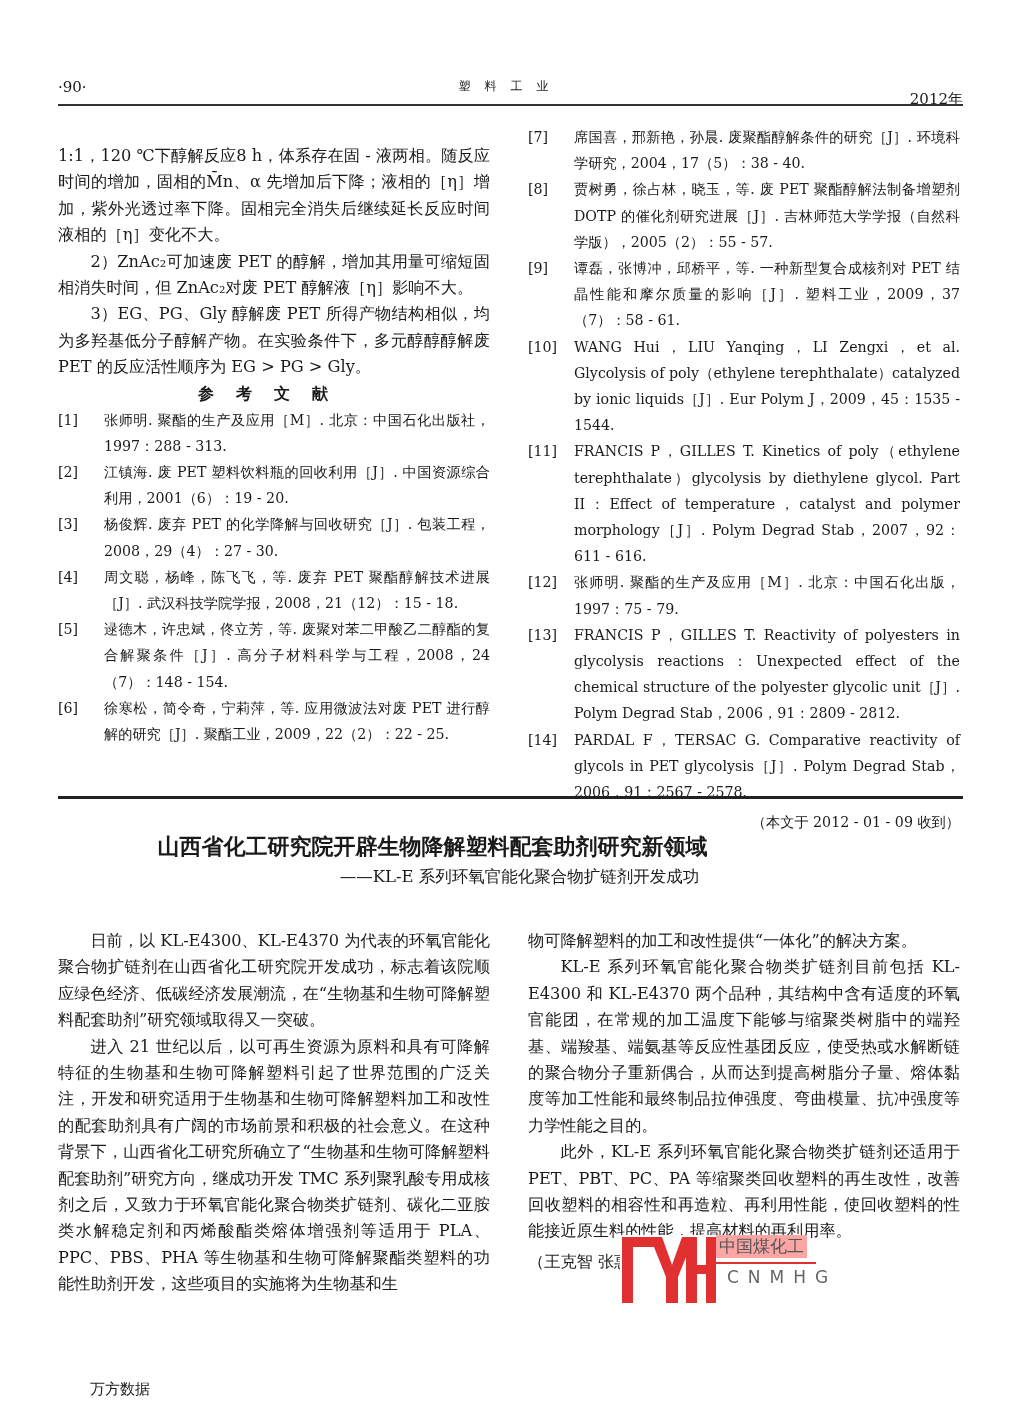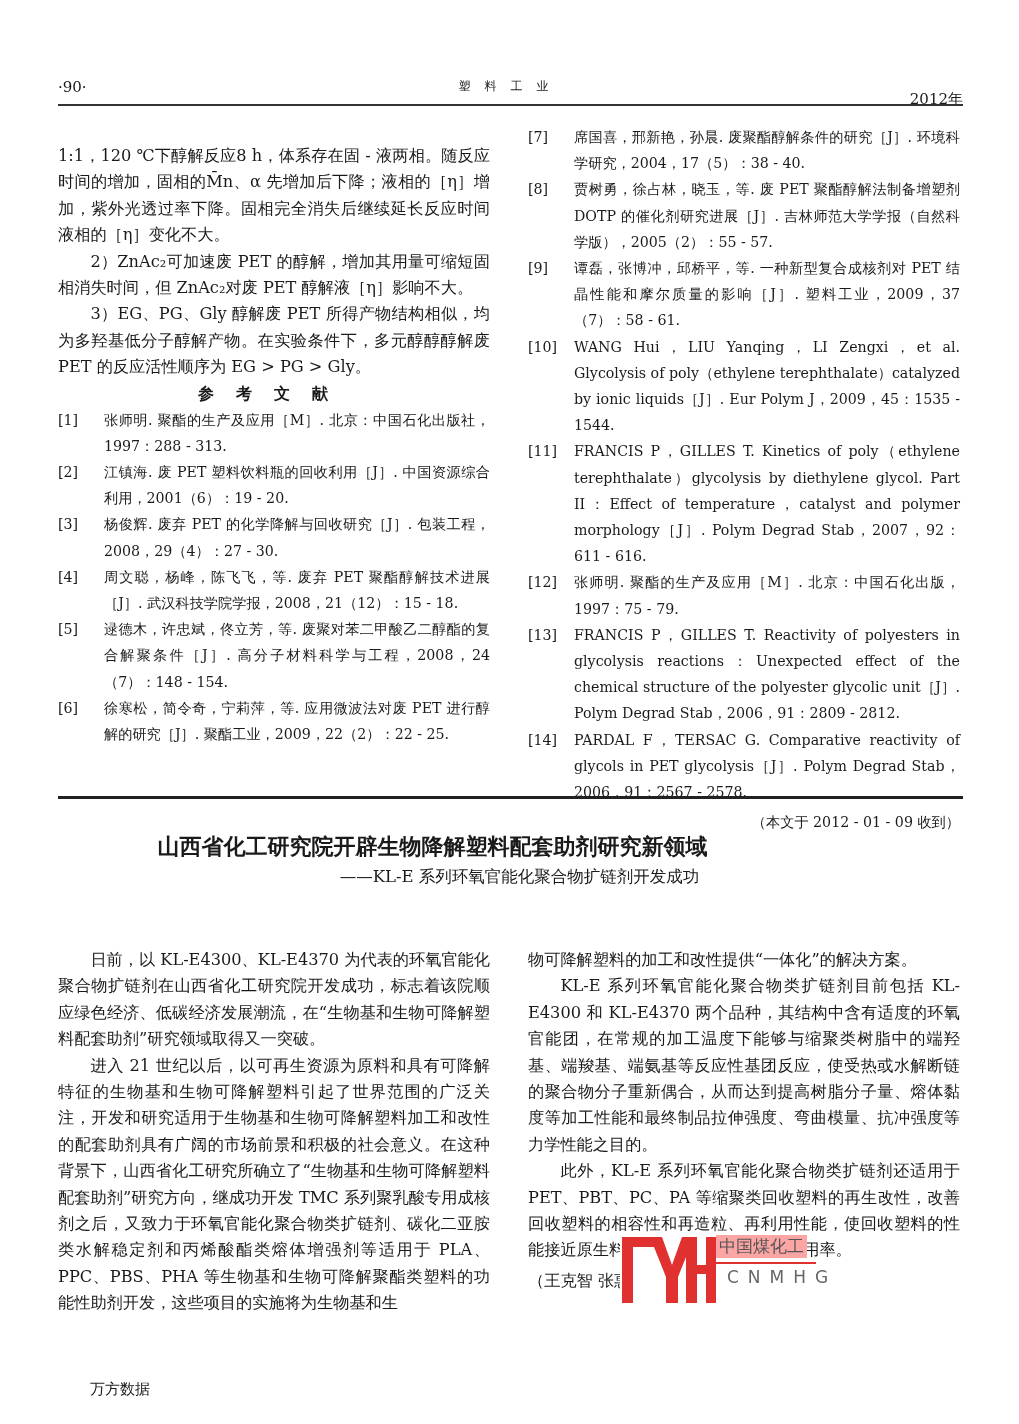--- a/index.html
+++ b/index.html
@@ -24,21 +24,21 @@
     .refs { font-size: 14.2px; line-height: 26.2px; }
     .ref { position: relative; padding-left: 46px; text-align: justify; margin: 0; }
     .ref .num { position: absolute; left: 0; top: 0; }
     .received { text-align: right; font-size: 14.2px; line-height: 26px; margin: 4px 0 0 0; }
 
     .rule-mid { position: absolute; left: 58px; top: 796px; width: 905px; height: 3px; background: #222; }
 
     .title { position: absolute; left: 0; width: 865px; top: 832px; text-align: center; font-size: 22px; font-weight: bold; font-family: "DejaVu Sans", "Liberation Sans", sans-serif; }
     .subtitle { position: absolute; left: 0; width: 1019px; top: 866px; text-align: center; font-size: 16.5px; padding-left: 20px; box-sizing: border-box; }
 
-    .body-col { font-size: 16.2px; line-height: 26.4px; margin-top: 19px; }
+    .body-col { font-size: 16.2px; line-height: 26.4px; }
     .author { margin: 4px 0 0 0; }
 
     .footer { position: absolute; left: 90px; top: 1380px; font-size: 15px; font-family: "DejaVu Sans", "Liberation Sans", sans-serif; }
 
     .logo { position: absolute; left: 620px; top: 1235px; width: 180px; height: 70px; }
     .logo-cn { position: absolute; left: 716px; top: 1235px; font-size: 17px; color: #555; font-family: "DejaVu Sans", "Liberation Sans", sans-serif; background: #fca5a5; padding: 0 3px; }
     .logo-line { position: absolute; left: 716px; top: 1262px; width: 100px; height: 2px; background: #e03030; }
     .logo-en { position: absolute; left: 724px; top: 1267px; font-size: 17px; color: #666; letter-spacing: 9px; font-family: "DejaVu Sans", "Liberation Sans", sans-serif; background: #fff; padding: 0 3px; }
   </style>
 </head>

